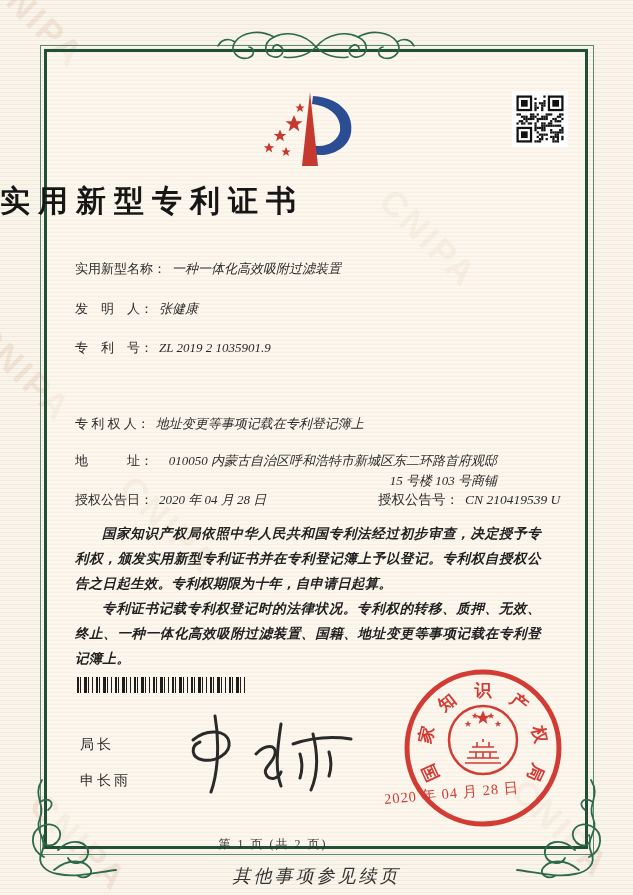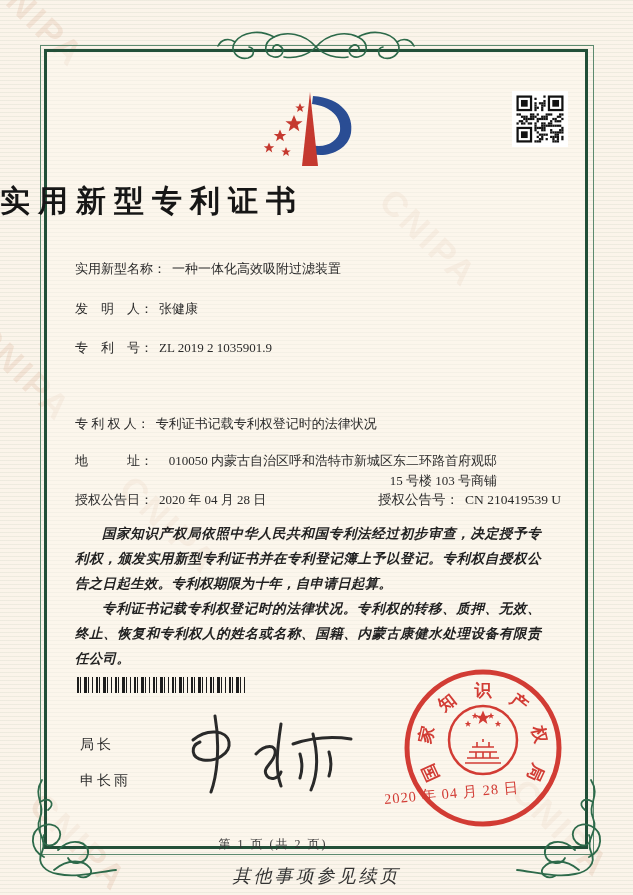--- a/index.html
+++ b/index.html
@@ -21,21 +21,21 @@
       border:3px solid #224f38;background:rgba(252,249,240,0.45);}
   .ornament{position:absolute;pointer-events:none;}
   
   .cert-no{position:absolute;left:74px;top:84px;font-size:13px;letter-spacing:2px;color:#3a3a3a;}
   .logo{position:absolute;left:260px;top:88px;width:110px;height:84px;}
   .qr{position:absolute;left:512px;top:91px;width:56px;height:56px;}
   .title{position:absolute;left:0;top:181px;width:633px;
       font-size:30px;font-weight:bold;letter-spacing:8px;color:#161616;}
   .field-row{position:absolute;left:75px;display:flex;font-size:13px;line-height:20px;text-align:right;}
   .field-label{white-space:nowrap;margin-right:6px;}
-  .field-value{white-space:nowrap;}
+  .field-value{white-space:nowrap;font-style:italic;}
   .field-value.wrap{white-space:normal;width:338px;}
   .grant-no{position:absolute;left:330px;top:490px;display:flex;font-size:13.5px;line-height:20px;margin-left:48px;}
   .paragraphs{position:absolute;left:75px;top:521px;width:466px;font-size:13.5px;
       line-height:25px;text-align:justify;font-style:italic;letter-spacing:0.3px;color:#222;}
   .paragraphs p{margin:0;text-indent:2em;font-weight:bold;}
   .barcode{position:absolute;left:77px;top:677px;width:170px;height:16px;
       background:repeating-linear-gradient(90deg,
         #1c1c1c 0 2px, transparent 2px 3px,
         #1c1c1c 3px 4px, transparent 4px 7px,
         #1c1c1c 7px 10px, transparent 10px 11px,
@@ -254,38 +254,38 @@
   <div class="field-row" style="top:299px">
     <span class="field-label">发　明　人：</span>
     <span class="field-value">张健康</span>
   </div>
   <div class="field-row" style="top:338px">
     <span class="field-label">专　利　号：</span>
     <span class="field-value">ZL 2019 2 1035901.9</span>
   </div>
   <div class="field-row" style="top:414px">
     <span class="field-label">专 利 权 人：</span>
-    <span class="field-value">专利证书记载专利权登记时的法律状况</span>
+    <span class="field-value">地址变更等事项记载在专利登记簿上</span>
   </div>
   <div class="field-row" style="top:451px">
     <span class="field-label">地　　　址：</span>
     <span class="field-value wrap">010050 内蒙古自治区呼和浩特市新城区东二环路首府观邸 15 号楼 103 号商铺</span>
   </div>
   <div class="field-row" style="top:490px">
     <span class="field-label">授权公告日：</span>
     <span class="field-value">2020 年 04 月 28 日</span>
   </div>
   <div class="grant-no">
     <span class="field-label">授权公告号：</span>
     <span class="field-value">CN 210419539 U</span>
   </div>
 
   <div class="paragraphs">
     <p>国家知识产权局依照中华人民共和国专利法经过初步审查，决定授予专利权，颁发实用新型专利证书并在专利登记簿上予以登记。专利权自授权公告之日起生效。专利权期限为十年，自申请日起算。</p>
-    <p>专利证书记载专利权登记时的法律状况。专利权的转移、质押、无效、终止、恢复和专利权人的姓名或名称、国籍、内蒙古康健水处理设备有限责任公司。</p>
+    <p>专利证书记载专利权登记时的法律状况。专利权的转移、质押、无效、终止、一种一体化高效吸附过滤装置、国籍、地址变更等事项记载在专利登记簿上。</p>
   </div>
 
   <div class="barcode"></div>
 
   <div class="sig-title">局长</div>
   <div class="sig-name">申长雨</div>
   <svg class="signature" viewBox="0 0 195 84">
     <g stroke="#2a2a2a" stroke-width="3" fill="none" stroke-linecap="round">
       <path d="M30,28 C44,16 64,18 66,30 C68,42 52,50 40,48 C28,46 27,34 37,30"></path>
       <path d="M52,4 C56,26 56,58 48,80"></path>

